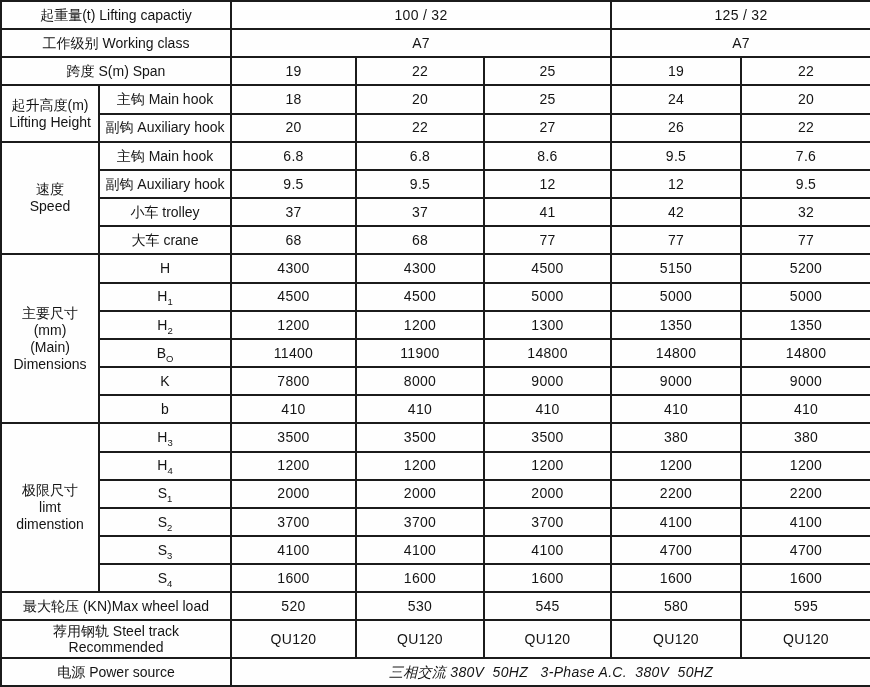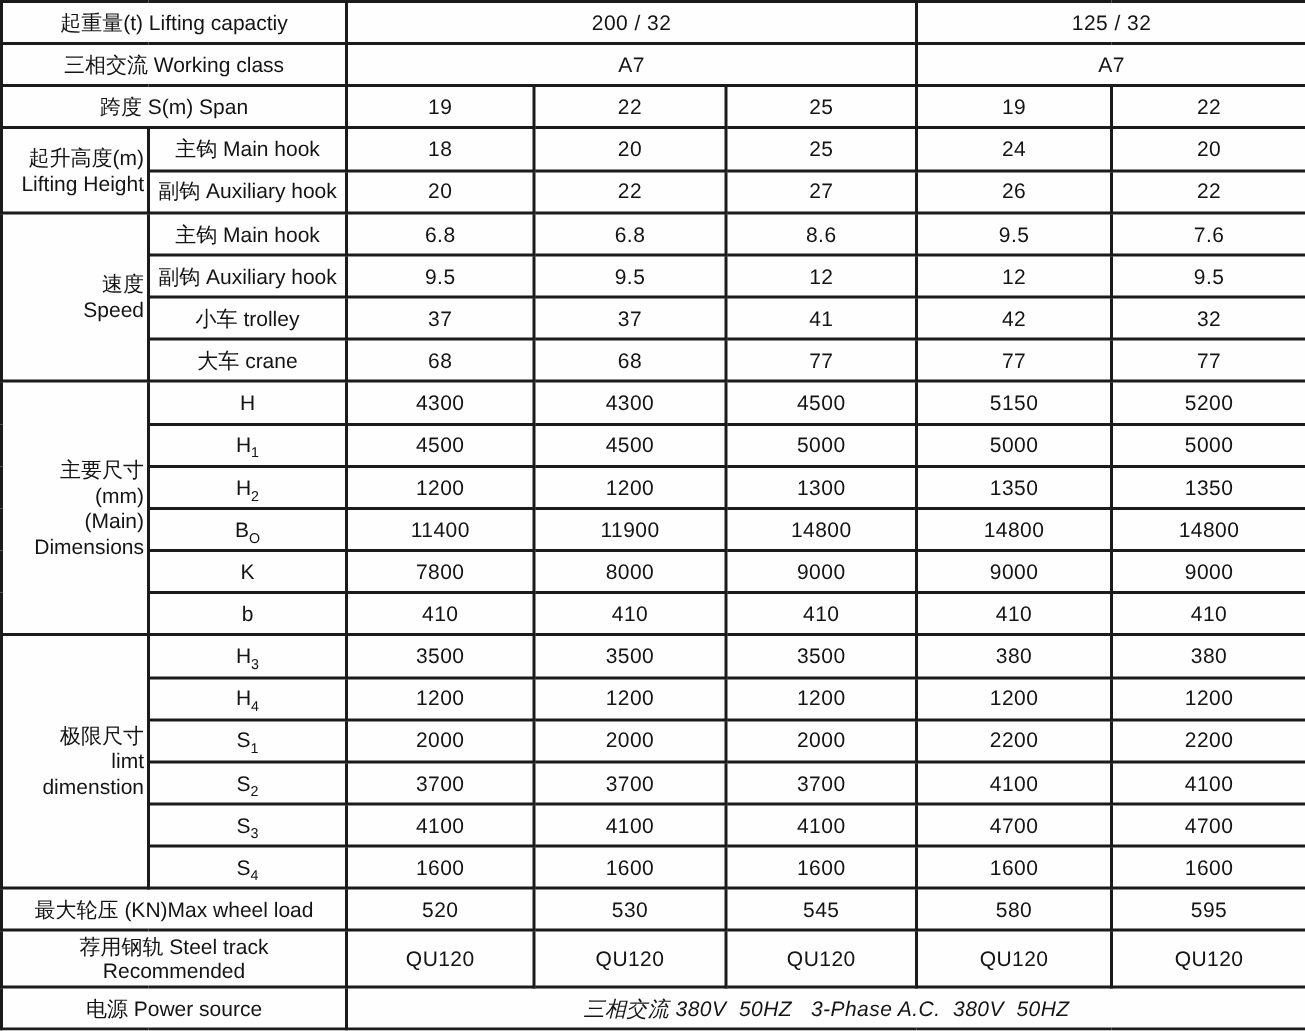--- a/index.html
+++ b/index.html
@@ -23,21 +23,21 @@
     font-size: 14px;
     line-height: 1.18;
     padding: 1px 2px;
     overflow: hidden;
   }
   #spec-table tr { height: 28px; }
   #spec-table tr.row-tall { height: 34px; }
   #spec-table tr.row-med { height: 28px; }
   td.lbl { font-size: 14.5px; }
   td.sec-lbl { font-size: 14px; }
-  td.sec-lbl div { line-height: 1.22; text-align: right; }
+  td.sec-lbl div { line-height: 1.22; }
   td.param { font-size: 14px; margin-left: 8px; }
   td.param sub { font-size: 9.5px; line-height: 0; }
   td.val { font-size: 14px; letter-spacing: 0.3px; }
   td.pre { white-space: pre; font-style: italic; }
 </style>
 </head>
 <body>
 
 <table id="spec-table">
   <colgroup>
@@ -45,25 +45,25 @@
     <col style="width:132px">
     <col style="width:125px">
     <col style="width:128px">
     <col style="width:127px">
     <col style="width:130px">
     <col style="width:130px">
   </colgroup>
   <tbody id="spec-body">
       <tr class="row-med">
         <td colspan="2" class="lbl">起重量(t) Lifting capactiy</td>
-        <td colspan="3" class="val">200 / 32</td>
+        <td colspan="3" class="val">100 / 32</td>
         <td colspan="2" class="val">125 / 32</td>
       </tr>
       <tr class="row-med">
-        <td colspan="2" class="lbl">三相交流 Working class</td>
+        <td colspan="2" class="lbl">工作级别 Working class</td>
         <td colspan="3" class="val">A7</td>
         <td colspan="2" class="val">A7</td>
       </tr>
       <tr>
         <td colspan="2" class="lbl">跨度 S(m) Span</td>
         <td class="val">19</td>
         <td class="val">22</td>
         <td class="val">25</td>
         <td class="val">19</td>
         <td class="val">22</td>

